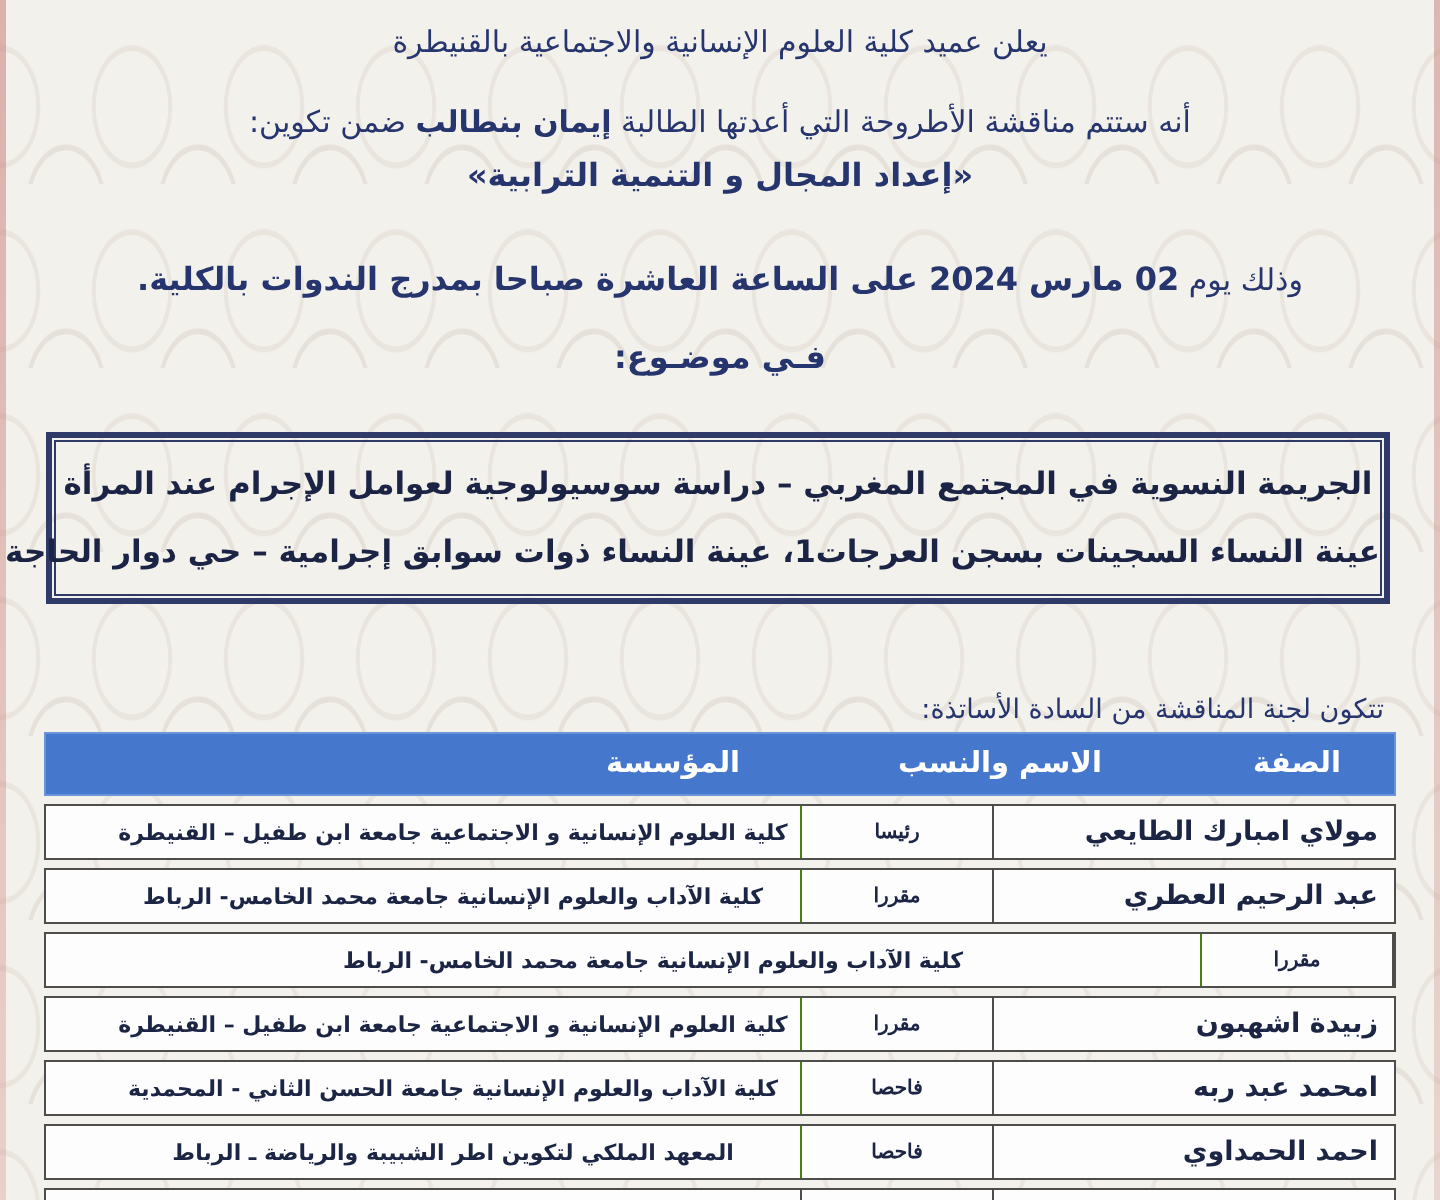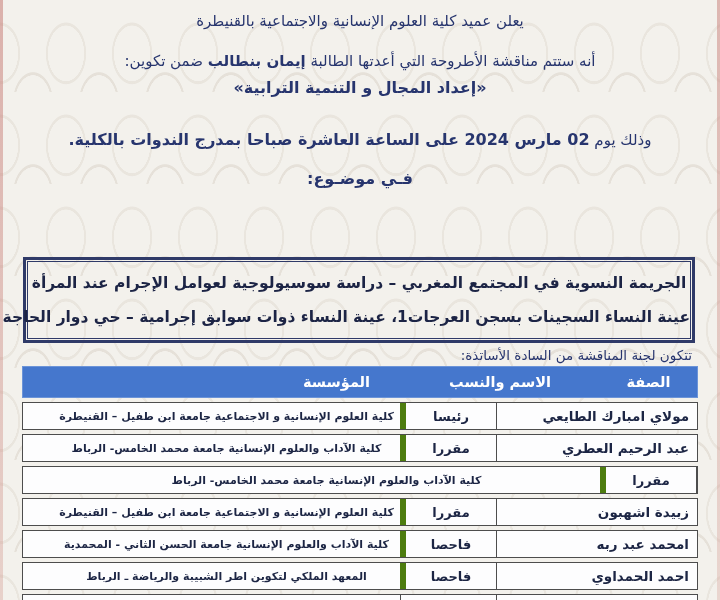--- a/index.html
+++ b/index.html
@@ -32,21 +32,20 @@
   .ann-2{top:52px;}
   .ann-3{top:78px;font-weight:bold;font-size:16px;text-align:center;}
   .ann-4{top:130px;}
   .ann-4 .b{font-size:16px;}
   .ann-5{top:169px;font-weight:bold;font-size:16px;letter-spacing:1px;}
 
   .thesis-box{
     position:absolute;left:23px;top:216px;width:664px;height:78px;
     border:3px solid #2f3a68;
     padding:1px;
-    margin-top:41px;
   }
   .thesis-box-inner{
     width:100%;height:100%;
     border:1.5px solid #2f3a68;
     box-sizing:border-box;
     display:flex;flex-direction:column;justify-content:center;
   }
   .thesis-line{
     text-align:center;
     color:#1c2445;
@@ -84,21 +83,21 @@
   }
   .cell{
     display:flex;align-items:center;justify-content:center;
     box-sizing:border-box;
     overflow:hidden;white-space:nowrap;
   }
   .c-name{width:200px;}
   .c-role{width:97px;}
   .c-inst{flex:1;}
   .tbl-body-row .c-name{justify-content:flex-start;padding-right:8px;font-size:13.5px;}
-  .tbl-body-row .c-role{font-size:13px;border-left:6px solid #4d7c0f;border-right:1px solid #4d4d4d;}
+  .tbl-body-row .c-role{font-size:10px;border-left:1px solid #4d7c0f;border-right:1px solid #4d4d4d;font-family:Liberation Serif, serif;}
   .tbl-body-row .c-inst{font-size:11px;padding-left:30px;}
   .tbl-header .c-inst{padding-left:250px;}
   .row-sliver{
     height:10px;
     background:#fdfdfe;
     border:1px solid #4d4d4d;
     margin-bottom:0;
   }
   .row-sliver .c-role{border-left:1px solid #4d4d4d;border-right:1px solid #4d4d4d;}
 </style>

